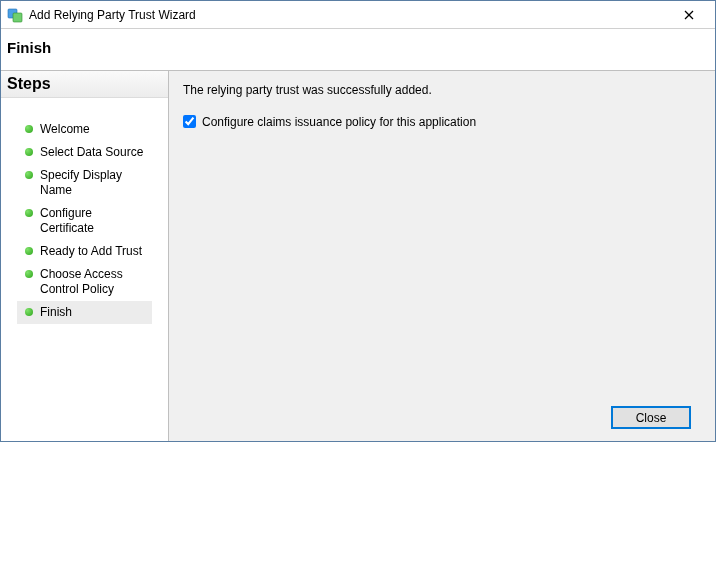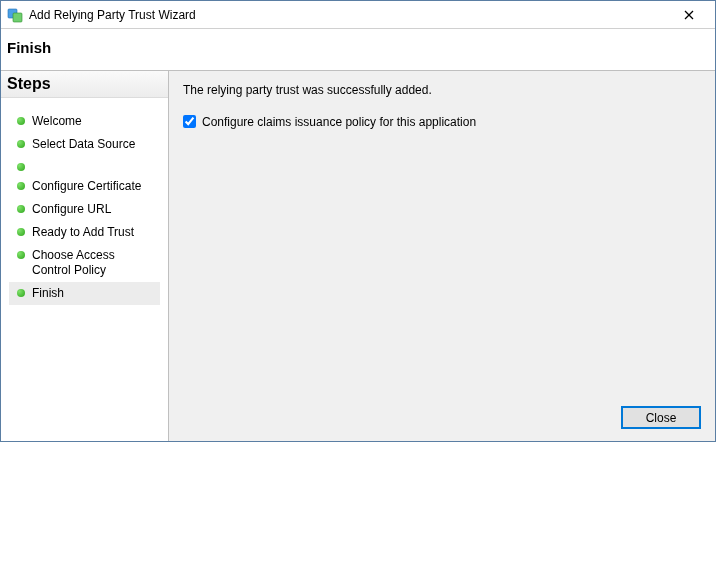--- a/index.html
+++ b/index.html
@@ -68,21 +68,21 @@
   }
   .sidebar-header {
     font-weight: bold;
     font-size: 16px;
     padding: 4px 6px;
     background: linear-gradient(#fafafa,#ececec);
     border-bottom: 1px solid #dcdcdc;
   }
   .step-list {
     list-style: none;
-    margin: 8px;
+    margin: 16px;
     padding: 4px 0;
   }
   .step-list li {
     display: flex;
     align-items: flex-start;
     padding: 4px 6px 4px 8px;
     line-height: 1.25;
     cursor: default;
   }
   .step-list li .bullet {
@@ -116,21 +116,21 @@
     align-items: flex-start;
   }
   .checkbox-row input[type=checkbox] {
     margin: 0 6px 0 0;
     width: 13px;
     height: 13px;
   }
   .button-row {
     display: flex;
     justify-content: flex-end;
-    padding: 10px 14px 12px 0;
+    padding: 10px 24px 12px 0;
   }
   .btn {
     min-width: 80px;
     height: 23px;
     font-family: inherit;
     font-size: 12px;
     background: #e1e1e1;
     border: 1px solid #0078d7;
     outline: 1px solid #0078d7;
     outline-offset: -2px;
@@ -170,28 +170,25 @@
         <li>
           <span class="bullet"></span>
           <span>Welcome</span>
         </li>
         <li>
           <span class="bullet"></span>
           <span>Select Data Source</span>
         </li>
         <li>
           <span class="bullet"></span>
+          <span>Specify Display Name</span>
         </li>
         <li>
           <span class="bullet"></span>
           <span>Configure Certificate</span>
-        </li>
-        <li>
-          <span class="bullet"></span>
-          <span>Configure URL</span>
         </li>
         <li>
           <span class="bullet"></span>
           <span>Ready to Add Trust</span>
         </li>
         <li>
           <span class="bullet"></span>
           <span>Choose Access Control Policy</span>
         </li>
         <li class="active">

